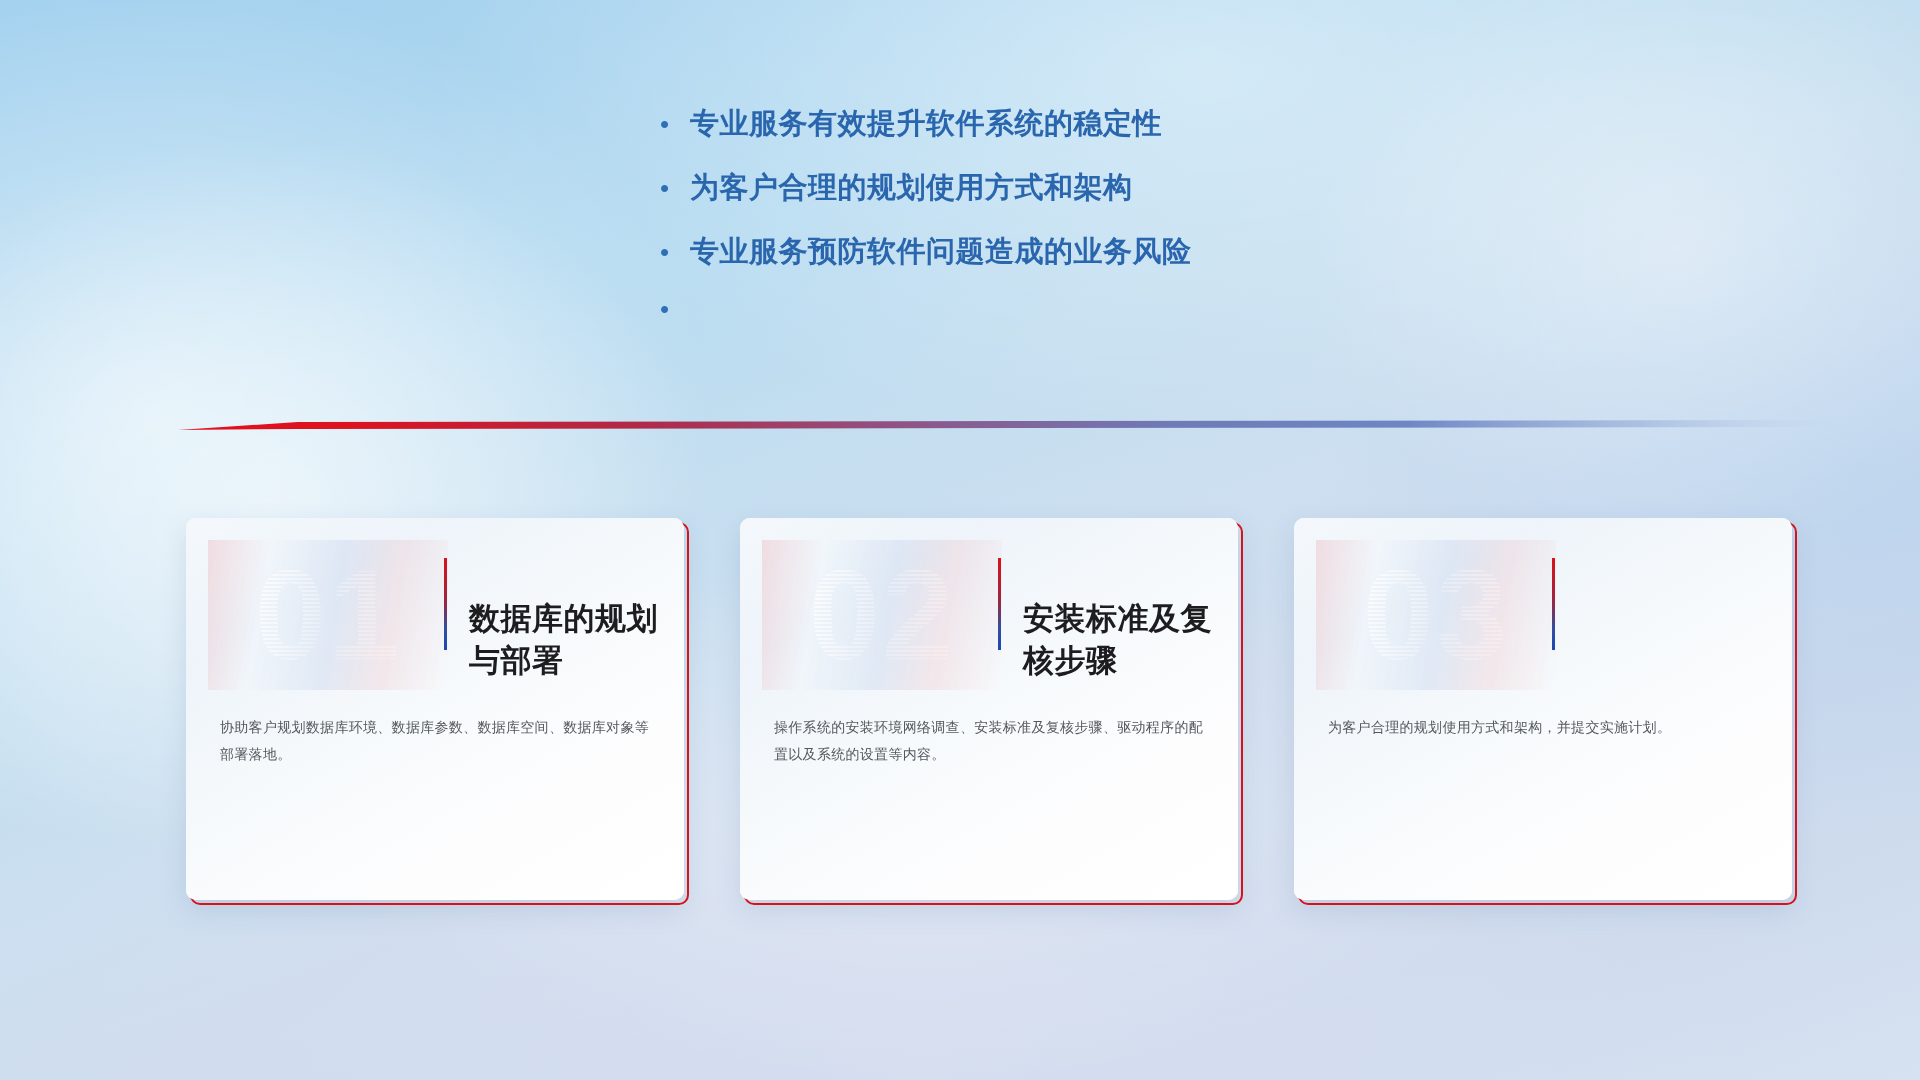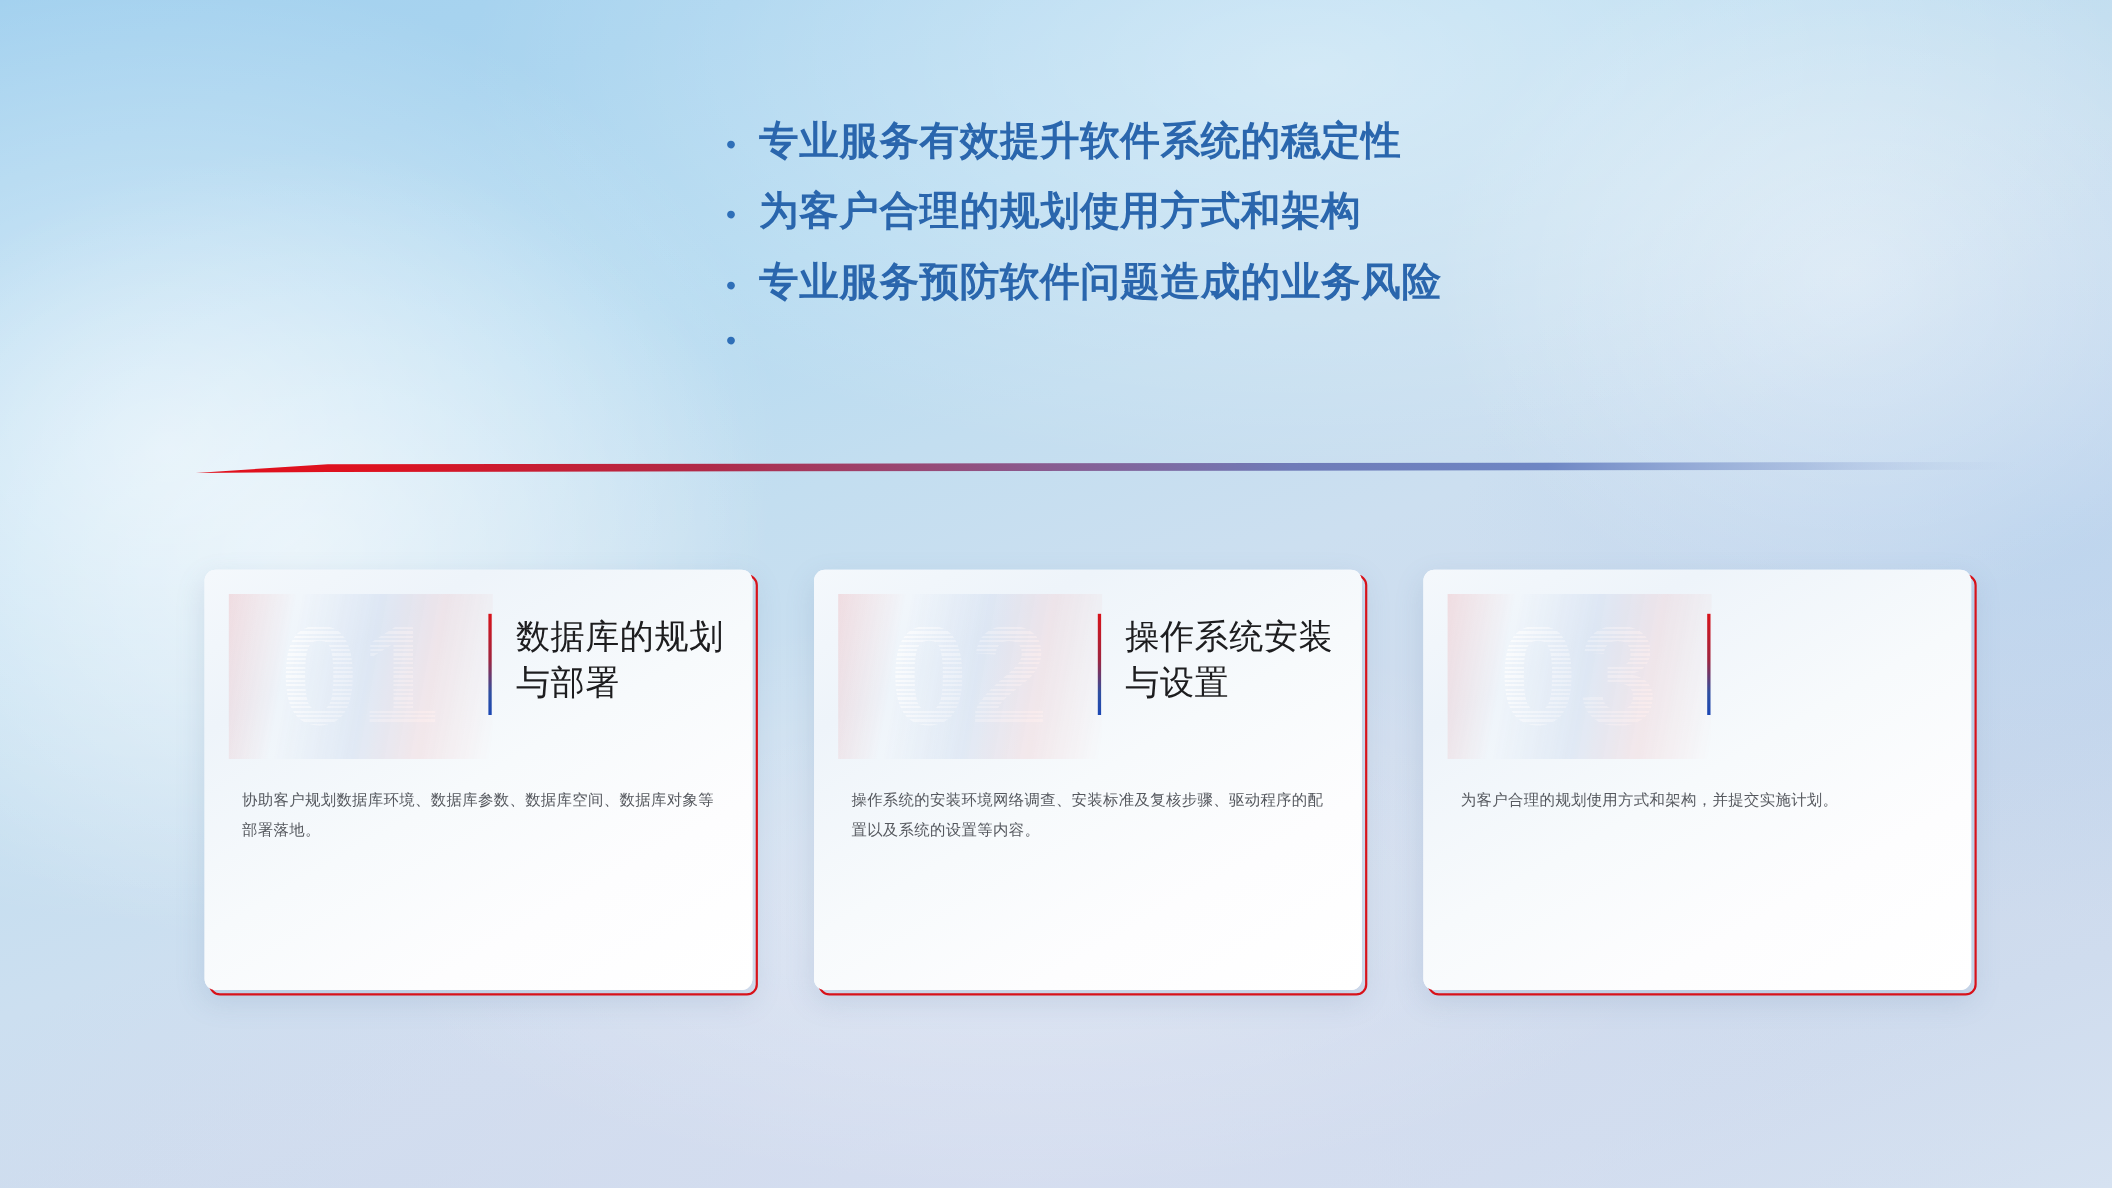--- a/index.html
+++ b/index.html
@@ -62,21 +62,21 @@
     display:flex; align-items:baseline;
     height:64px;
   }
   .bullet-dot{
     width:30px;
     font-size:26px; line-height:1;
     color:#2f6fb8;
     flex:0 0 30px;
   }
   .bullet-text{
-    font-size:36px;
+    font-size:29px;
     font-weight:bold;
     letter-spacing:.5px;
     color:#2a66ad;
     white-space:nowrap;
   }
 
   
   .divider{
     position:absolute;
     left:178px; top:418px;
@@ -171,24 +171,25 @@
     display:flex;
     gap:22px;
   }
   .title-rule{
     flex:0 0 3px;
     width:3px; height:92px;
     background:linear-gradient(to bottom,#d8121a 0%,#a0243e 45%,#2f4fa0 78%,#1b47b4 100%);
   }
   .card-title{
     font-size:31px;
-    font-weight:normal;
+    font-weight:bold;
     line-height:1.34;
     color:#1d1d1f;
     letter-spacing:.5px;
+    margin-top:40px;
   }
 
   
   .card-body{
     position:absolute;
     left:34px; right:30px; top:196px;
     font-size:14px;
     line-height:1.95;
     color:#55585e;
     letter-spacing:.3px;
@@ -252,21 +253,21 @@
         <div class="card-body">协助客户规划数据库环境、数据库参数、数据库空间、数据库对象等部署落地。</div>
       </div>
     </div>
 
     <div class="card">
       <div class="card-accent"></div>
       <div class="card-inner">
         <div class="card-num">02</div>
         <div class="card-head">
           <div class="title-rule"></div>
-          <div class="card-title">操作系统安装与设置</div>
+          <div class="card-title">安装标准及复核步骤</div>
         </div>
         <div class="card-body">操作系统的安装环境网络调查、安装标准及复核步骤、驱动程序的配置以及系统的设置等内容。</div>
       </div>
     </div>
 
     <div class="card">
       <div class="card-accent"></div>
       <div class="card-inner">
         <div class="card-num">03</div>
         <div class="card-head">

